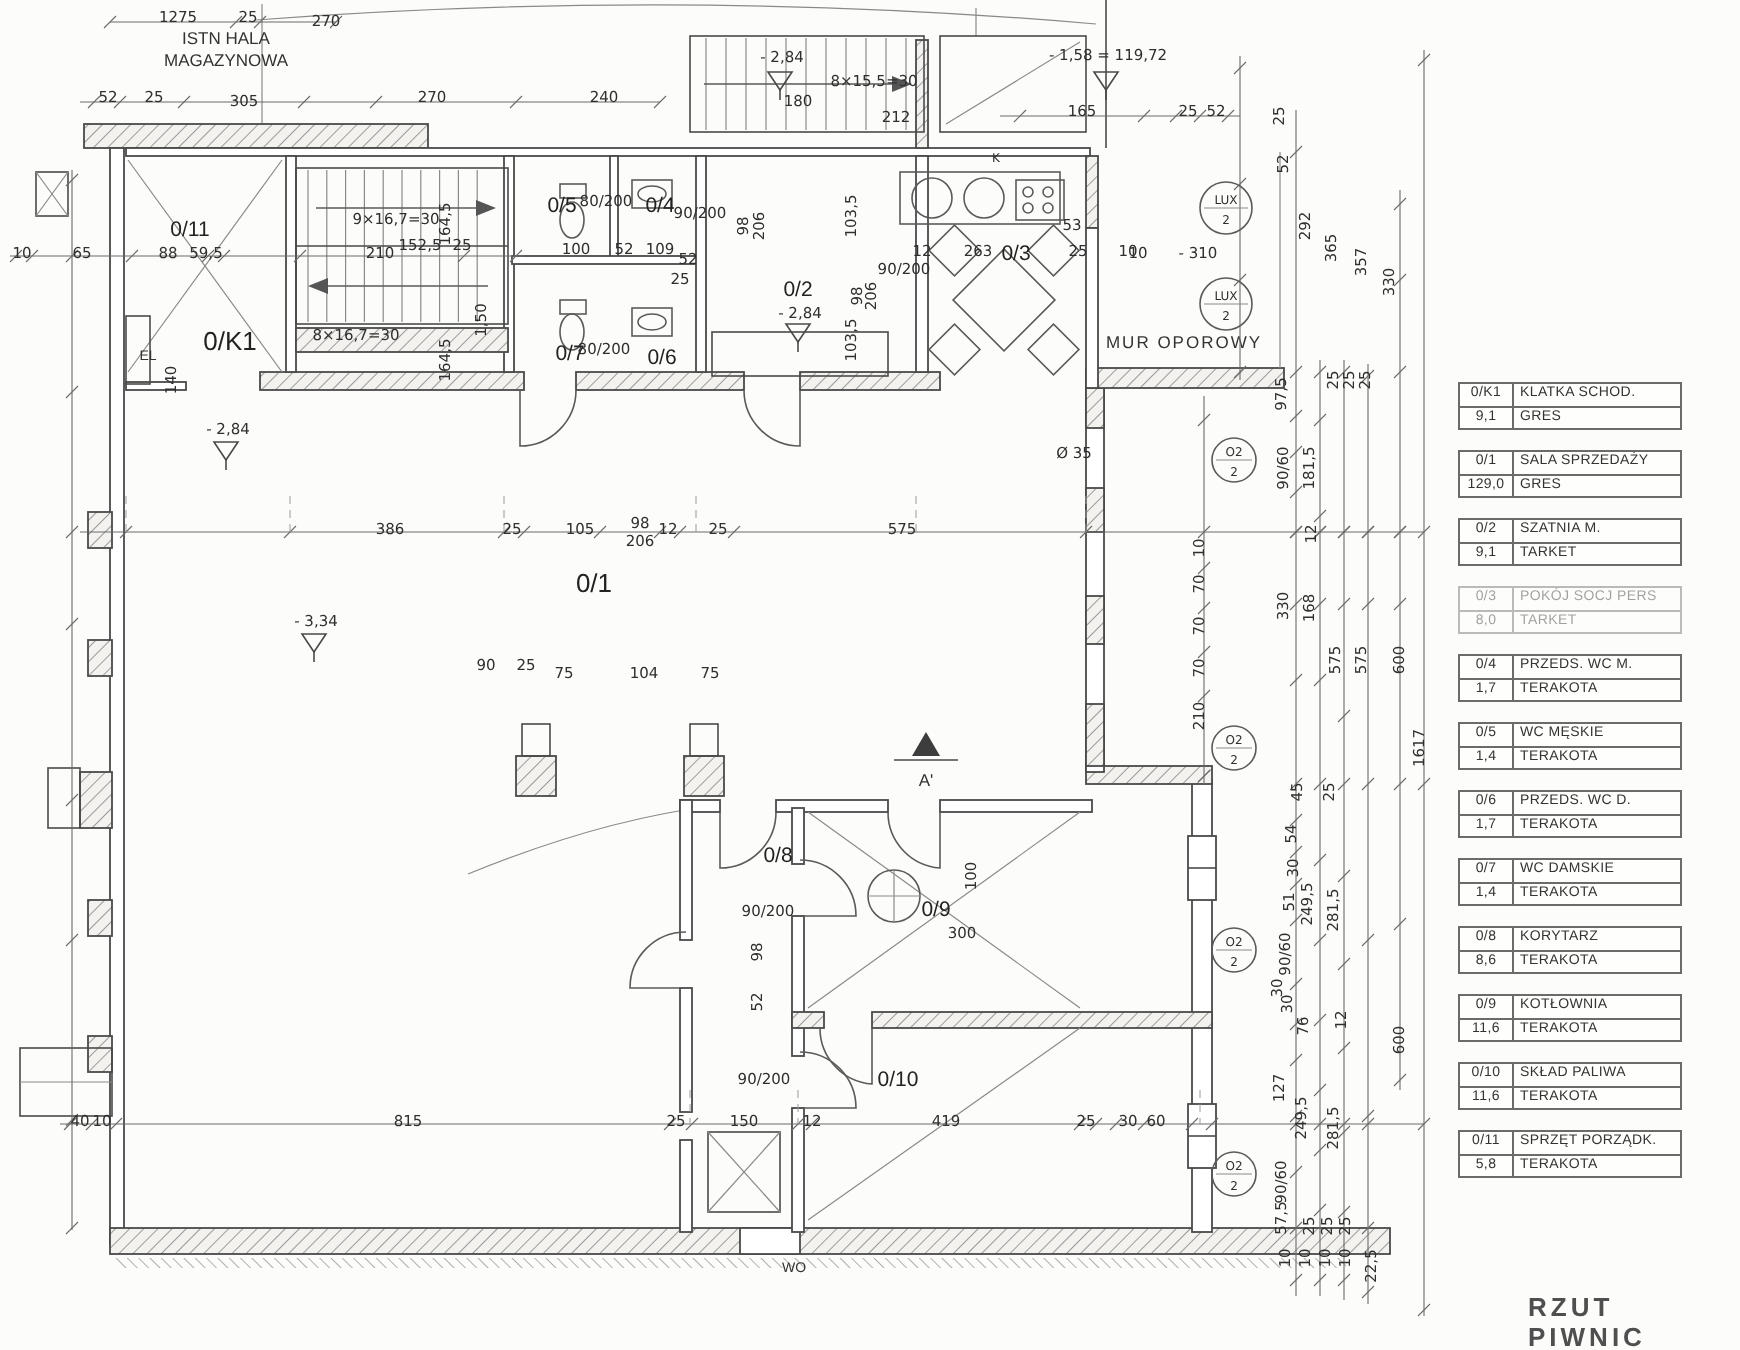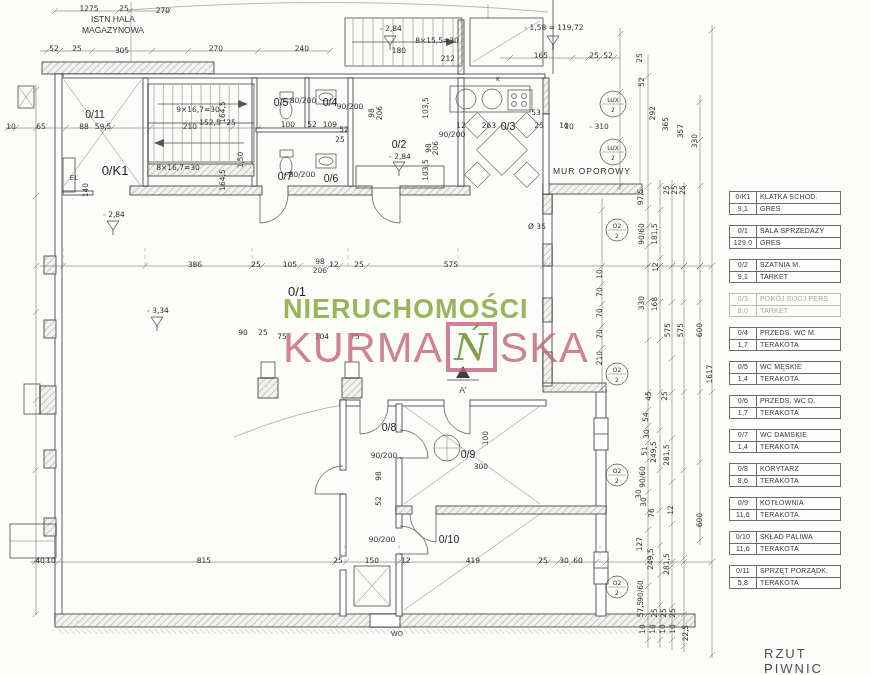--- a/index.html
+++ b/index.html
@@ -31,21 +31,21 @@
   
   .wm{position:absolute;left:283px;top:294px;z-index:6;pointer-events:none;}
   .wm1{font-size:27px;font-weight:bold;letter-spacing:1px;color:rgba(139,165,62,0.85);
        font-family:"Liberation Sans",sans-serif;}
   .wm2{display:flex;align-items:center;margin-top:-3px;font-size:43px;letter-spacing:1px;
        color:rgba(196,99,123,0.8);font-family:"Liberation Sans",sans-serif;}
   .wm-box{display:inline-block;border:4px solid rgba(196,99,123,0.8);margin:0 3px;padding:0 4px;
        color:rgba(118,152,58,0.92);font-family:"DejaVu Serif",serif;font-style:italic;
        font-size:38px;line-height:42px;}
   
-  .title{position:absolute;left:764px;top:646px;font-size:13px;font-weight:normal;
+  .title{position:absolute;left:764px;top:646px;font-size:13px;font-weight:bold;
        letter-spacing:2px;color:#4f4f4f;z-index:4;font-family:"Liberation Sans",sans-serif;}
 </style>
 </head>
 <body>
 
 <div class="page">
 
   <svg id="plan-svg" width="870" height="675" viewBox="0 0 870 675">
     <defs>
       <pattern id="ht" width="5" height="5" patternUnits="userSpaceOnUse" patternTransform="rotate(45)">
@@ -746,23 +746,15 @@
           <span class="lg-code">0/11</span>
           <span class="lg-name">SPRZĘT PORZĄDK.</span>
         </div>
         <div class="lg-row">
           <span class="lg-code">5,8</span>
           <span class="lg-name">TERAKOTA</span>
         </div>
       </div>
     </div>
 
-  <div class="wm">
-    <div class="wm1">NIERUCHOMOŚCI</div>
-    <div class="wm2">
-      <span>KURMA</span>
-      <span class="wm-box">Ń</span>
-      <span>SKA</span>
-    </div>
-  </div>
 
   <div class="title">RZUT PIWNIC</div>
 </div>
 
 </body></html>

